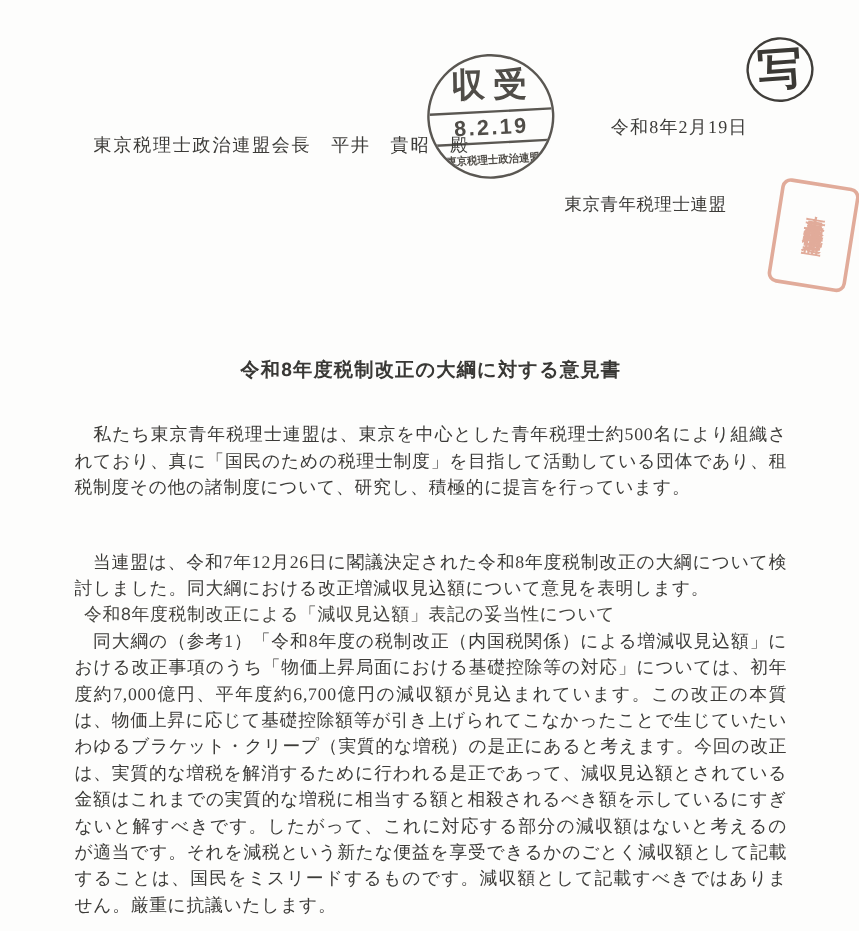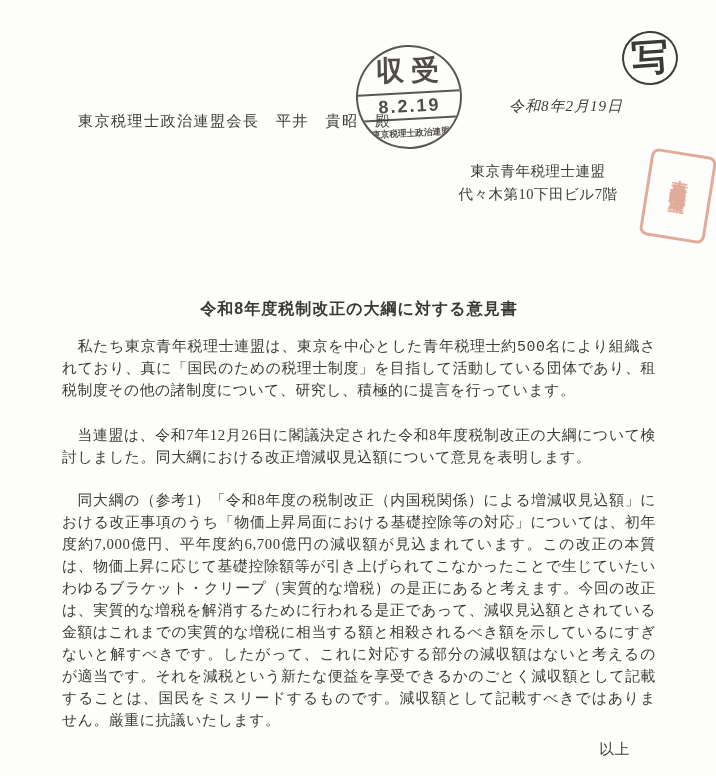--- a/index.html
+++ b/index.html
@@ -62,21 +62,21 @@
     font-size: 37px; font-weight: bold;
     color: #3b3935;
     transform: rotate(-4deg);
     font-family: "Liberation Serif", serif;
   }
 
   
   .doc-date {
     position: absolute;
     left: 509px; top: 97px;
-    font-size: 15px; letter-spacing: 1px; font-style: italic;
+    font-size: 15px; letter-spacing: 1px;
   }
   .addressee {
     position: absolute;
     left: 78px; top: 112px;
     font-size: 15px; letter-spacing: 1.5px; text-align: right;
   }
   .sender-block {
     position: absolute;
     left: 408px; top: 160px;
     width: 260px;
@@ -117,27 +117,27 @@
     font-size: 14.8px;
     line-height: 22px;
     letter-spacing: 0.6px;
   }
   .doc-title {
     text-align: center;
     font-family: "Liberation Sans", sans-serif;
     font-weight: bold;
     font-size: 16px;
     letter-spacing: 1px;
-    margin-bottom: 16px;
+    margin-bottom: 32px;
     color: #39383.5;
   }
   .doc-title { color: #393835; }
   .para { text-align: justify; }
-  .para-1 { margin-bottom: 22px; font-family: Liberation Mono, monospace; }
-  .para-2 { margin-bottom: 21px; }
+  .para-1 { margin-bottom: 40px; }
+  .para-2 { }
   .section-heading {
     font-family: "Liberation Sans", sans-serif;
     font-weight: 500;
     padding-left: 8px;
     color: #45443f;
   }
   .closing {
     text-align: right;
     padding-right: 26px;
     margin-top: 7px;
@@ -157,28 +157,28 @@
   <div class="copy-stamp">
     <span>写</span>
   </div>
 
   <div class="doc-date">令和8年2月19日</div>
 
   <div class="addressee">東京税理士政治連盟会長　平井　貴昭　殿</div>
 
   <div class="sender-block">
     <div>東京青年税理士連盟</div>
-    <div>代々木第10下田ビル7階</div>
   </div>
 
   <div class="red-seal">
     <div class="seal-text">東京青年税理士連盟</div>
   </div>
 
   <div class="body-area">
     <div class="doc-title">令和8年度税制改正の大綱に対する意見書</div>
     <p class="para para-1">　私たち東京青年税理士連盟は、東京を中心とした青年税理士約500名により組織されており、真に「国民のための税理士制度」を目指して活動している団体であり、租税制度その他の諸制度について、研究し、積極的に提言を行っています。</p>
     <p class="para para-2">　当連盟は、令和7年12月26日に閣議決定された令和8年度税制改正の大綱について検討しました。同大綱における改正増減収見込額について意見を表明します。</p>
+    <div class="section-heading">令和8年度税制改正による「減収見込額」表記の妥当性について</div>
     <p class="para para-3">　同大綱の（参考1）「令和8年度の税制改正（内国税関係）による増減収見込額」における改正事項のうち「物価上昇局面における基礎控除等の対応」については、初年度約7,000億円、平年度約6,700億円の減収額が見込まれています。この改正の本質は、物価上昇に応じて基礎控除額等が引き上げられてこなかったことで生じていたいわゆるブラケット・クリープ（実質的な増税）の是正にあると考えます。今回の改正は、実質的な増税を解消するために行われる是正であって、減収見込額とされている金額はこれまでの実質的な増税に相当する額と相殺されるべき額を示しているにすぎないと解すべきです。したがって、これに対応する部分の減収額はないと考えるのが適当です。それを減税という新たな便益を享受できるかのごとく減収額として記載することは、国民をミスリードするものです。減収額として記載すべきではありません。厳重に抗議いたします。</p>
     <div class="closing">以上</div>
   </div>
 
 </div>
 
 </body></html>

